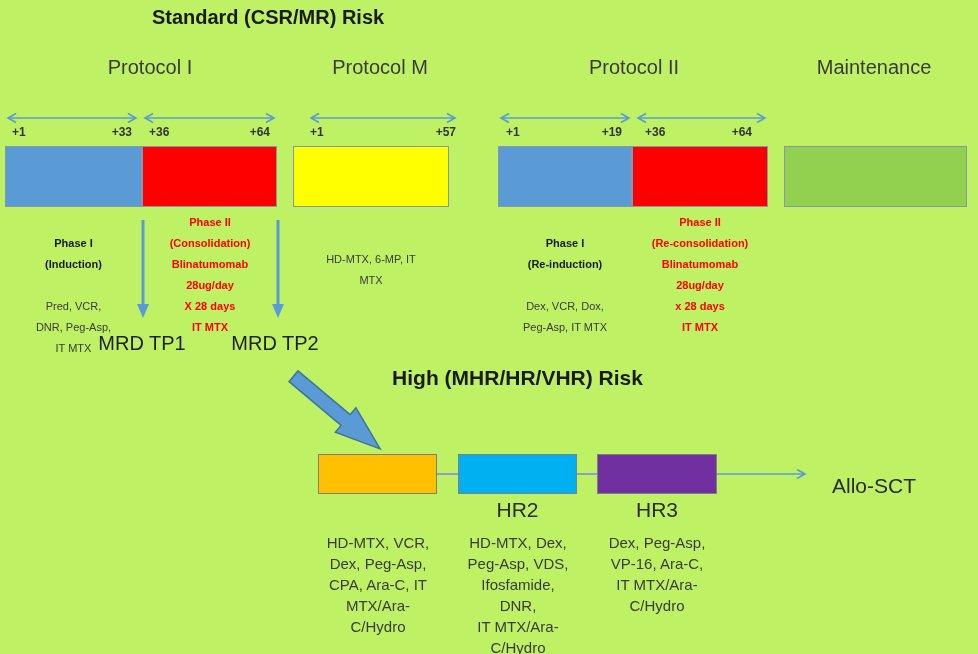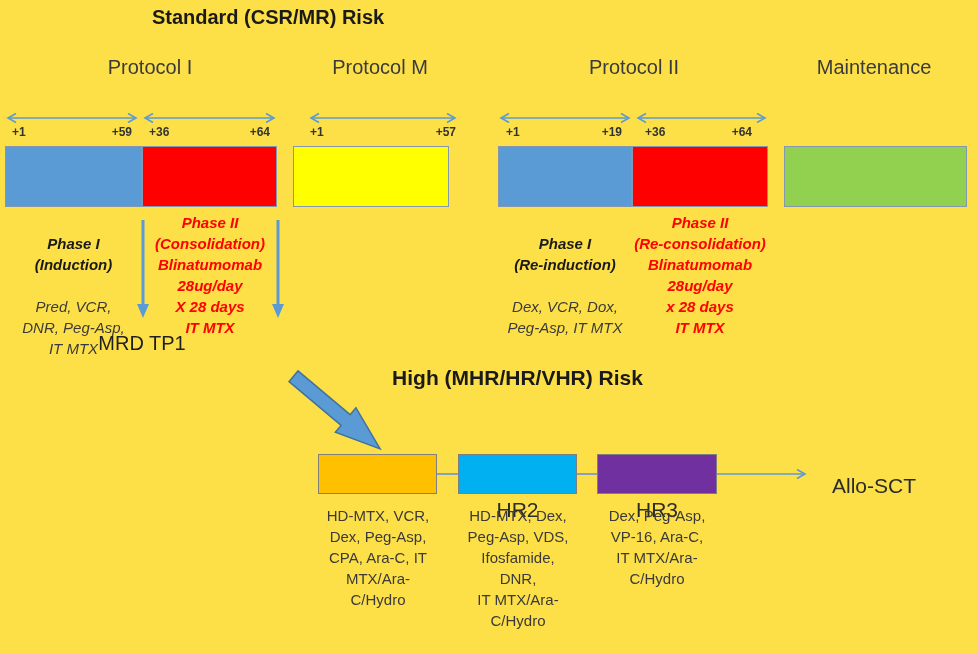--- a/index.html
+++ b/index.html
@@ -1,36 +1,36 @@
 <!DOCTYPE html>
 <html><head>
 <meta charset="utf-8">
 <style>
   html,body{margin:0;padding:0;background:#ffffff;}
   .canvas{
-    position:relative;width:978px;height:654px;background:#fde047;overflow:hidden;
+    position:relative;width:978px;height:654px;background:#bef264;overflow:hidden;
     font-family:"Liberation Sans",sans-serif;color:#262626;
   }
   .abs{position:absolute;}
   .center{text-align:center;}
   .big-title{font-size:20px;font-weight:bold;color:#1a1a1a;}
   .col-header{font-size:20px;font-weight:400;color:#3a3a3a;}
   .tl{position:absolute;top:112px;}
   .tl svg{display:block;}
   .tl-labels{display:flex;justify-content:space-between;font-size:12px;font-weight:600;color:#333;margin-top:1px;padding:0 7px;}
   .tl-labels.end-only{justify-content:flex-end;}
   .box{position:absolute;top:146px;height:61px;border:1px solid #8497b0;box-sizing:border-box;}
-  .phase{position:absolute;top:212px;font-size:15px;line-height:21px;text-align:center;white-space:pre-line;font-style:italic;}
+  .phase{position:absolute;top:212px;font-size:11px;line-height:21px;text-align:center;white-space:pre-line;}
   .phase .ph-title{font-weight:bold;color:#1a1a1a;white-space:pre-line;}
   .phase .ph-drugs{color:#3a3a3a;white-space:pre-line;}
   .phase.red-text{color:#ff0000;font-weight:bold;}
   .mrd-label{position:absolute;top:332px;width:134px;font-size:20px;color:#1f1f1f;text-align:center;}
   .hr-box{position:absolute;top:454px;height:40px;border:1px solid #7f7f7f;box-sizing:border-box;}
   .hr-label{position:absolute;top:498px;font-size:21px;color:#2b2b2b;text-align:center;}
-  .hr-drugs{position:absolute;top:505px;font-size:15px;line-height:21px;color:#3a3a3a;text-align:center;white-space:pre-line;}
+  .hr-drugs{position:absolute;top:532px;font-size:15px;line-height:21px;color:#3a3a3a;text-align:center;white-space:pre-line;}
   .connector{position:absolute;top:473px;height:2px;background:#8ba0bd;}
   .allo{position:absolute;left:832px;top:474px;font-size:21px;color:#2b2b2b;}
   .down-arrow{position:absolute;top:220px;}
   .big-arrow{position:absolute;left:292px;top:356px;transform:rotate(40deg);transform-origin:0 19px;}
 </style>
 </head>
 <body>
 
 <div class="canvas">
 
@@ -42,21 +42,21 @@
   <div class="abs center col-header" style="left:764px;top:56px;width:220px;">Maintenance</div>
 
   <div class="tl" style="left:5px;width:134px;">
     <svg width="134" height="12">
       <path d="M3 6 H131" stroke="#5B9BD5" stroke-width="1.6" fill="none"></path>
       <path d="M11 1.5 L3 6 L11 10.5" stroke="#5B9BD5" stroke-width="1.6" fill="none"></path>
       <path d="M123 1.5 L131 6 L123 10.5" stroke="#5B9BD5" stroke-width="1.6" fill="none"></path>
     </svg>
     <div class="tl-labels">
       <span>+1</span>
-      <span>+59</span>
+      <span>+33</span>
     </div>
   </div>
 
   <div class="tl" style="left:142px;width:135px;">
     <svg width="135" height="12">
       <path d="M3 6 H132" stroke="#5B9BD5" stroke-width="1.6" fill="none"></path>
       <path d="M11 1.5 L3 6 L11 10.5" stroke="#5B9BD5" stroke-width="1.6" fill="none"></path>
       <path d="M124 1.5 L132 6 L124 10.5" stroke="#5B9BD5" stroke-width="1.6" fill="none"></path>
     </svg>
     <div class="tl-labels">
@@ -117,20 +117,24 @@
 IT MTX</div>
   </div>
 
   <div class="phase red-text" style="left:140px;width:140px;">Phase II
 (Consolidation)
 Blinatumomab
 28ug/day
 X 28 days
 IT MTX</div>
 
+  <div class="phase" style="left:293px;width:156px;top:228px;">
+    <div class="ph-drugs">HD-MTX, 6-MP, IT
+MTX</div>
+  </div>
 
   <div class="phase" style="left:490px;width:150px;">
     <div class="ph-title">Phase I
 (Re-induction)</div>
     <div class="ph-drugs">Dex, VCR, Dox,
 Peg-Asp, IT MTX</div>
   </div>
 
   <div class="phase red-text" style="left:620px;width:160px;">Phase II
 (Re-consolidation)
@@ -143,20 +147,21 @@
   <svg class="down-arrow" style="left:136px;" width="14" height="100">
     <line x1="7" y1="0" x2="7" y2="86" stroke="#5B9BD5" stroke-width="3"></line>
     <polygon points="1,84 13,84 7,98" fill="#5B9BD5"></polygon>
   </svg>
   <svg class="down-arrow" style="left:271px;" width="14" height="100">
     <line x1="7" y1="0" x2="7" y2="86" stroke="#5B9BD5" stroke-width="3"></line>
     <polygon points="1,84 13,84 7,98" fill="#5B9BD5"></polygon>
   </svg>
 
   <div class="mrd-label" style="left:75px;">MRD TP1</div>
+  <div class="mrd-label" style="left:208px;">MRD TP2</div>
 
   <svg class="big-arrow" width="118" height="38">
     <polygon points="2,12 70,12 70,3 115,19 70,35 70,26 2,26" fill="#5B9BD5" stroke="#41719C" stroke-width="1.5"></polygon>
   </svg>
 
   <div class="abs center big-title" style="left:385px;top:366px;width:265px;font-size:21px;">High (MHR/HR/VHR) Risk</div>
 
   <div class="hr-box" style="left:318px;width:119px;background:#FFC000;"></div>
   <div class="hr-box" style="left:458px;width:119px;background:#00B0F0;"></div>
   <div class="hr-box" style="left:597px;width:120px;background:#7030A0;"></div>

